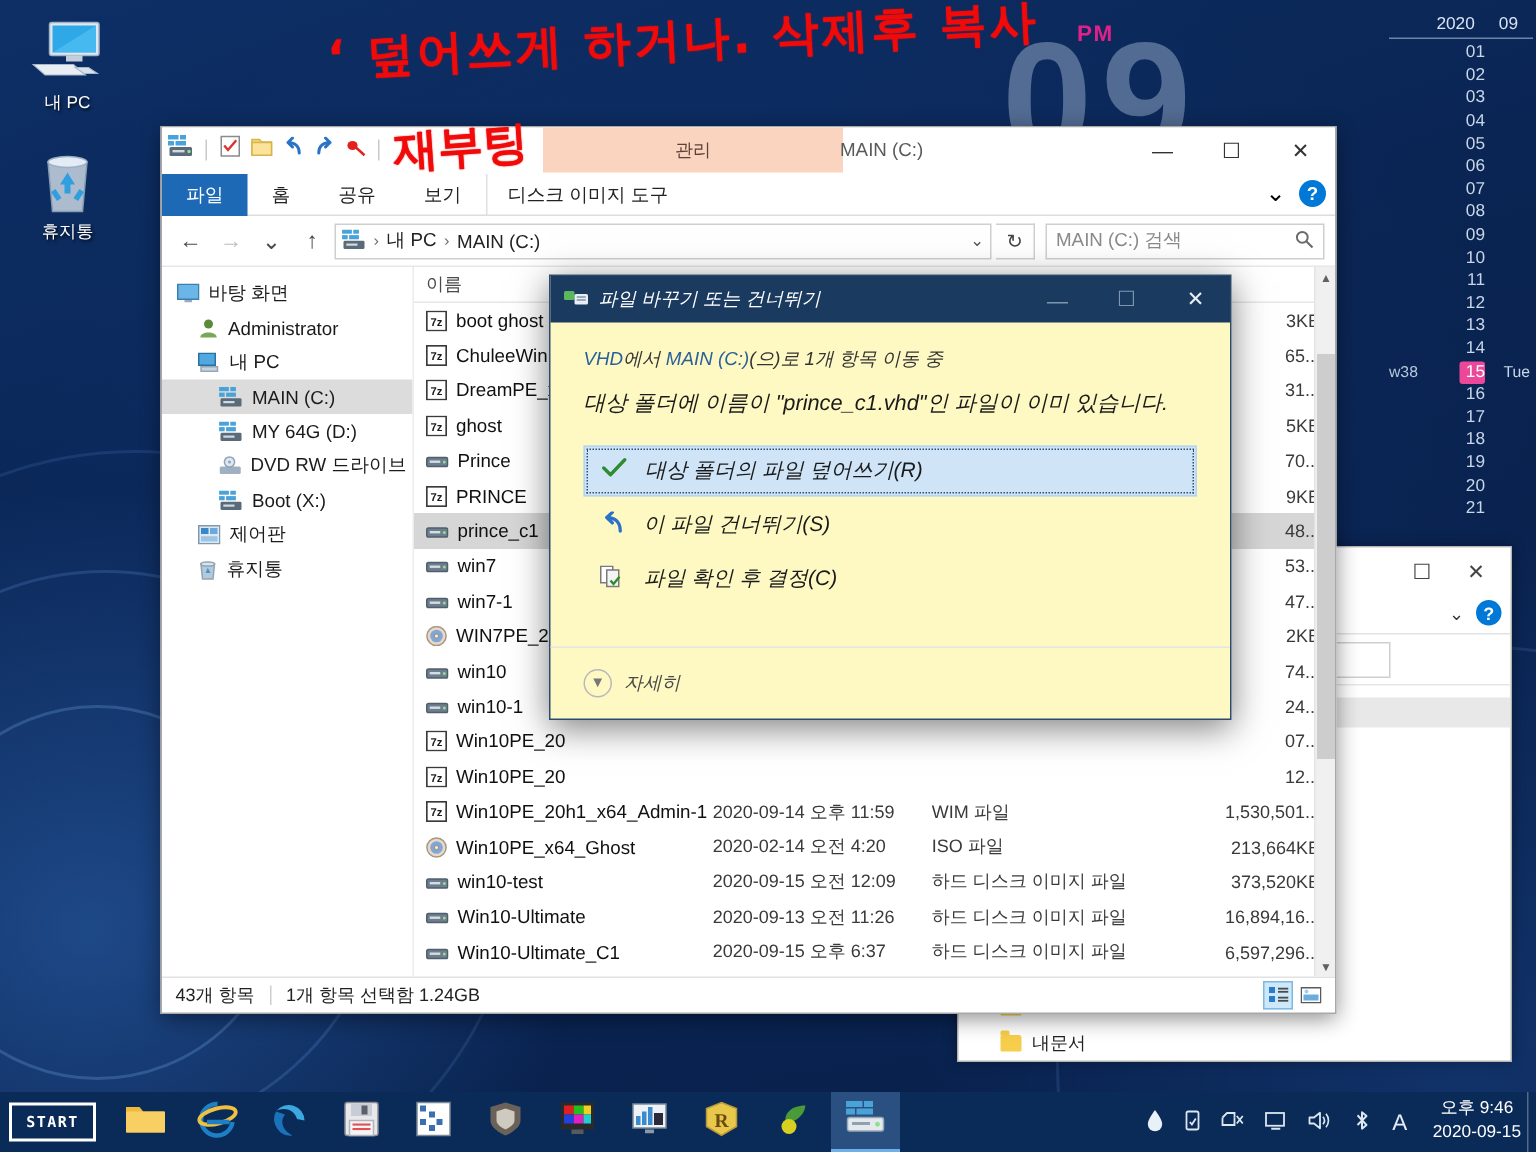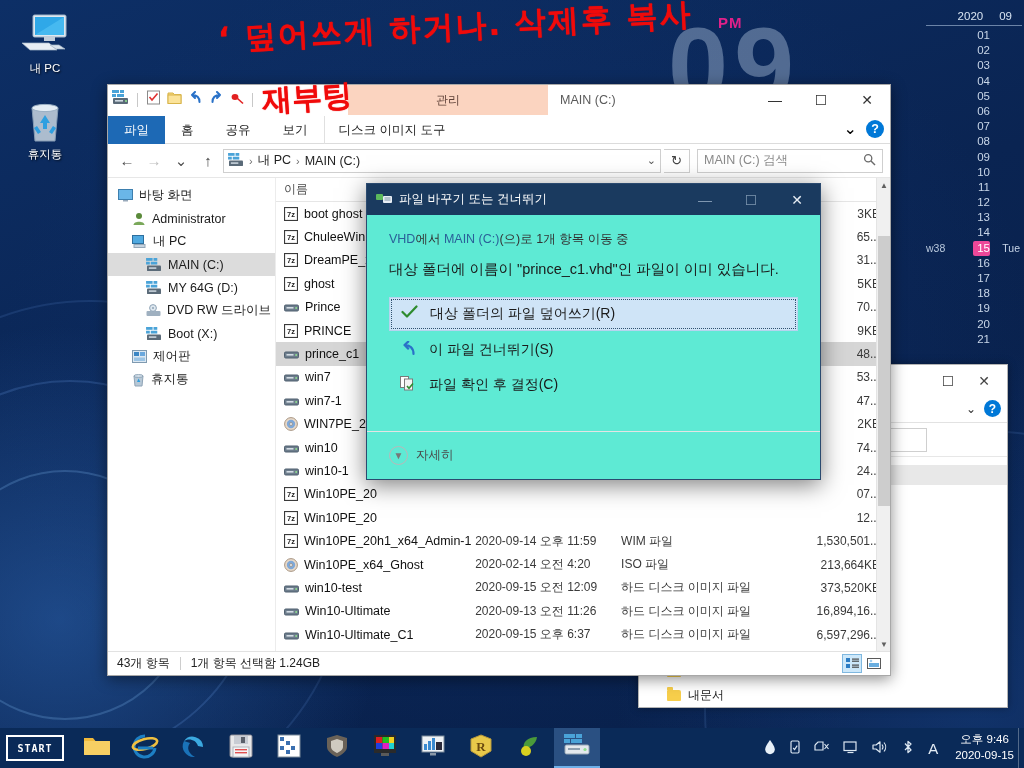--- a/index.html
+++ b/index.html
@@ -99,21 +99,21 @@
                  height:3px; background:#f7ce4b; border-radius:1px 1px 0 0; }
 
   
   .win { position:absolute; left:107px; top:84px; width:784px; height:592px;
          background:#fff; border:1px solid #a8a8a8;
          box-shadow:0 3px 14px rgba(0,0,0,.45); display:flex; flex-direction:column; }
 
   .titlebar { height:31px; position:relative; background:#fff; flex:none; }
   .qat { position:absolute; left:4px; top:5px; display:flex; align-items:center; gap:6px; }
   .qat .sep { width:1px; height:14px; background:#c8c8c8; margin:0 2px; }
-  .mgmt-tab { position:absolute; left:240px; top:0; width:200px; height:30px;
+  .mgmt-tab { position:absolute; left:254px; top:0; width:200px; height:30px;
               background:#fbd4c0; display:flex; align-items:flex-end;
               justify-content:center; padding-bottom:6px;
               font-size:12px; color:#5d4037; }
   .wtitle { position:absolute; left:452px; top:8px; font-size:12.5px; color:#5a5a5a; }
   .wctl { position:absolute; right:0; top:0; display:flex; }
   .wctl div { width:46px; height:30px; display:flex; align-items:center;
               justify-content:center; color:#333; font-size:14px; }
 
   .ribbon { height:28px; position:relative; flex:none; border-bottom:1px solid #dcdcdc;}
   .tabs { display:flex; height:28px; align-items:stretch; font-size:12.5px; }
@@ -181,22 +181,22 @@
 
   .vscroll { position:absolute; right:0; top:0; width:14px; bottom:0;
              background:#f0f0f0; border-left:1px solid #e4e4e4; }
   .vscroll .thumb { position:absolute; left:1px; width:12px; background:#cdcdcd; }
   .vscroll .ar { position:absolute; left:0; width:14px; height:14px;
                  display:flex; align-items:center; justify-content:center;
                  font-size:8px; color:#606060; }
 
   
   .dlg { position:absolute; left:366px; top:183px; width:455px; height:297px;
-         background:#5eead4; border:1px solid #2b4a6f;
-         box-shadow:0 5px 22px rgba(0,0,0,.5); display:flex; flex-direction:column; }
+         background:#fef9c3; border:1px solid #2b4a6f;
+         box-shadow:0 5px 22px rgba(0,0,0,.5); display:flex; flex-direction:column;font-style:italic; }
   .dlg-title { height:31px; background:#1a3a5f; color:#fff; display:flex;
                align-items:center; padding-left:9px; font-size:12.5px; flex:none;
                position:relative; }
   .dlg-ctl { position:absolute; right:0; top:0; display:flex; }
   .dlg-ctl div { width:46px; height:31px; display:flex; align-items:center;
                  justify-content:center; font-size:14px; color:#e8eef5; }
   .dlg-ctl div.dis { color:#7e96b0; }
   .dlg-body { flex:1; padding:16px 22px 0 22px; }
   .dlg-sub { font-size:12.5px; color:#333; margin-bottom:11px; }
   .dlg-sub .lk { color:#2a6099; }

